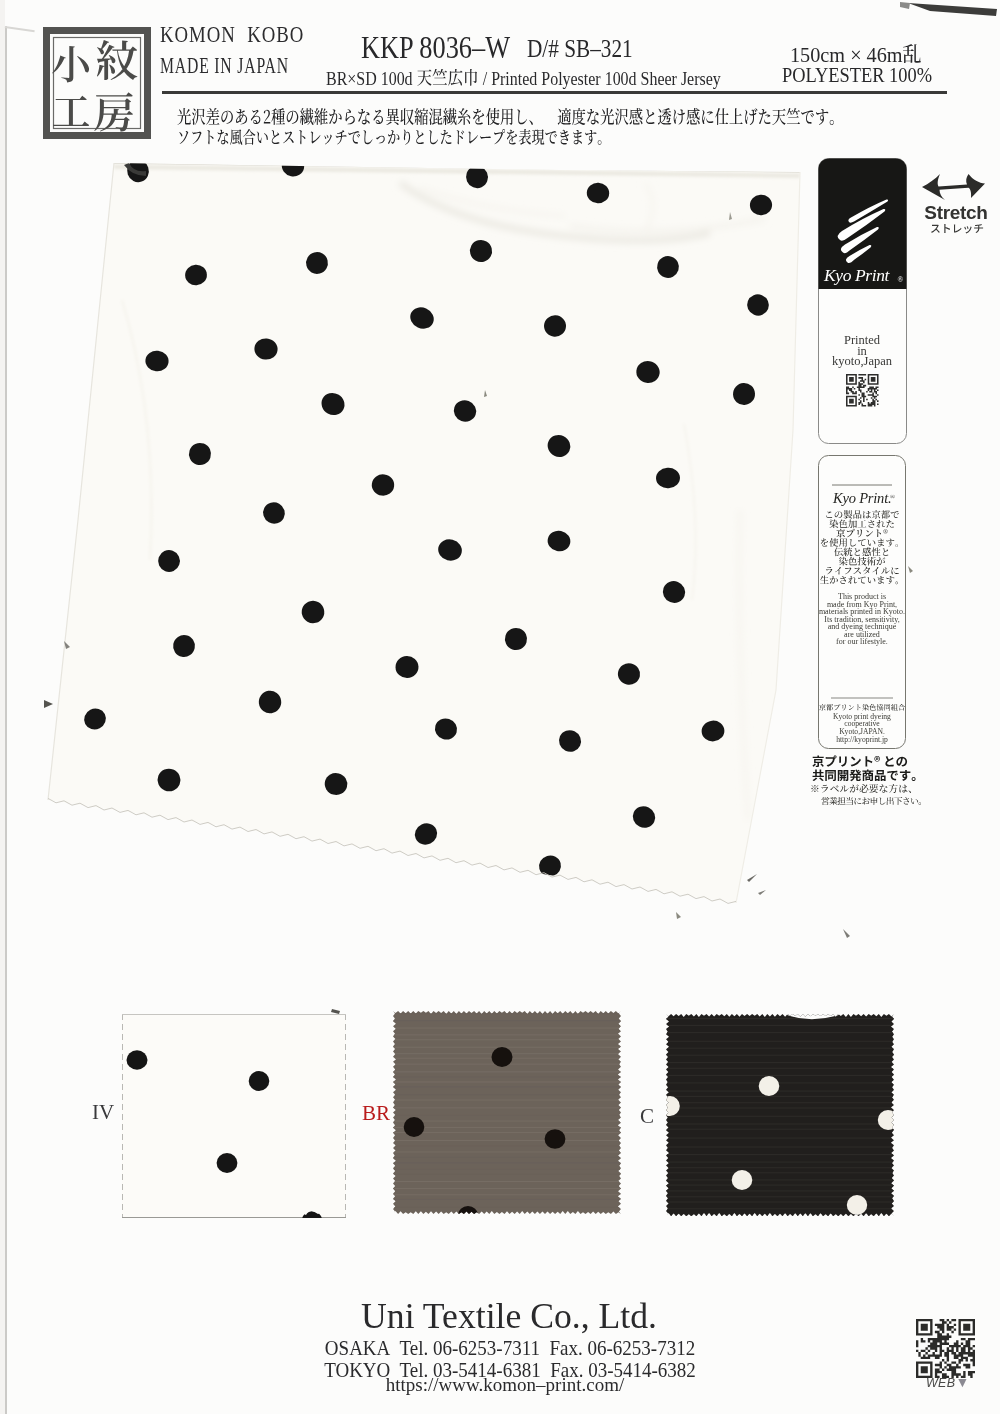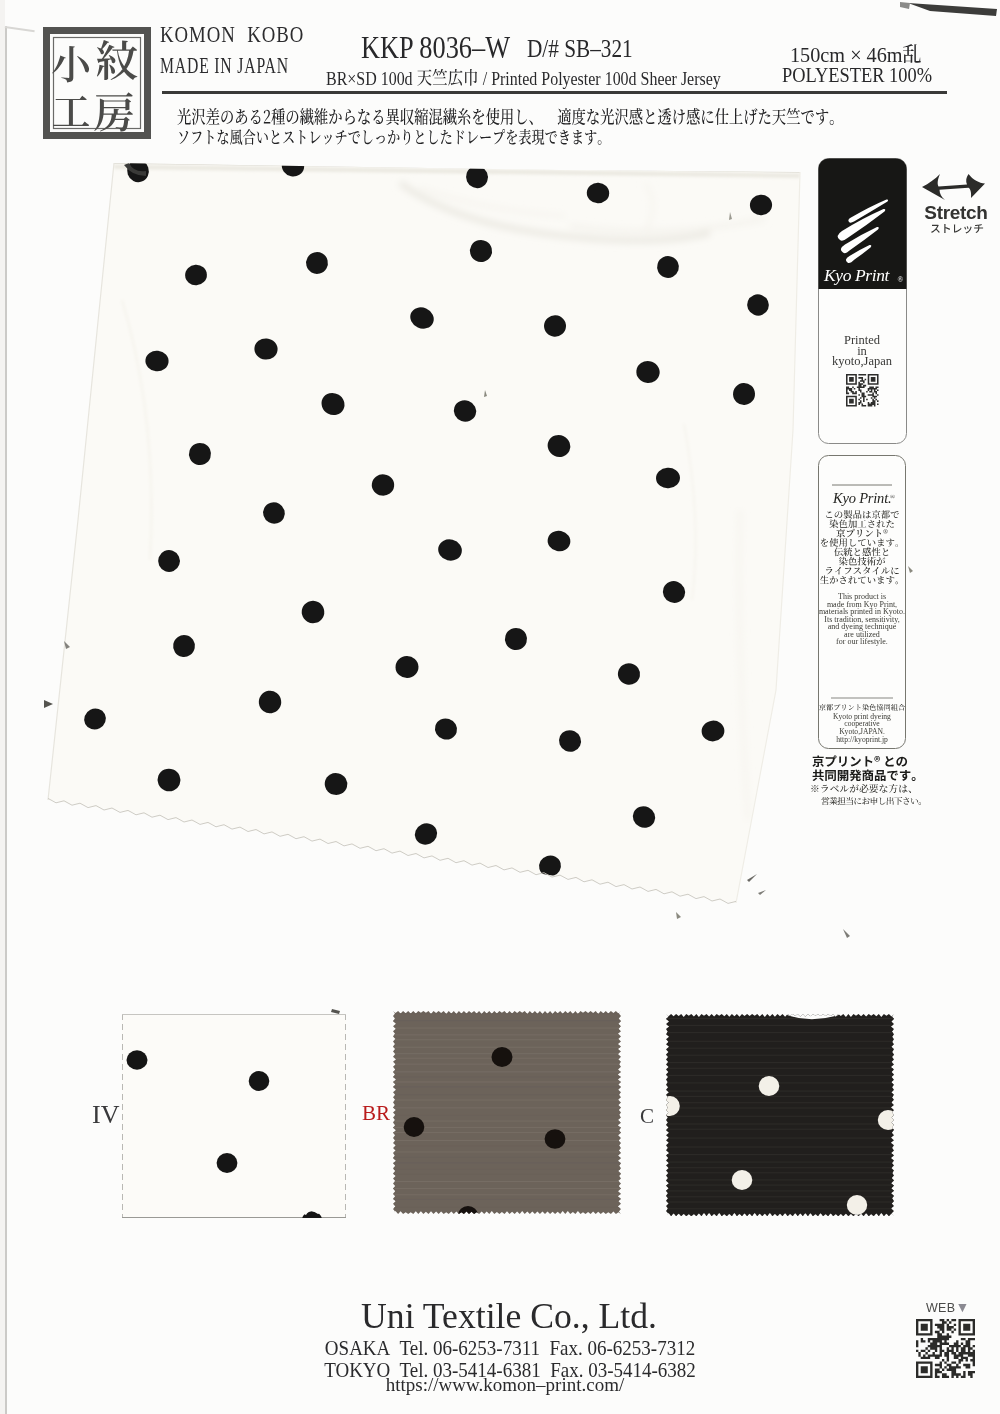--- a/index.html
+++ b/index.html
@@ -247,21 +247,21 @@
 <g clip-path="url(#swiv)" fill="#151515">
 <ellipse cx="27" cy="60" rx="10.5" ry="9.7"></ellipse>
 <ellipse cx="149" cy="81" rx="10.3" ry="9.9"></ellipse>
 <ellipse cx="117" cy="163" rx="10.4" ry="10"></ellipse>
 <ellipse cx="202" cy="220" rx="10" ry="9"></ellipse>
         <path d="M192 213 Q200 204 212 212 L208 214 Q200 208 196 215Z" fill="#fcfbf8"></path>
 </g>
 <path d="M222 9 l8 2 -1 3 -8 -2z" fill="#55544f"></path>
 </svg>
 
-<div class="abs" style="left:92px;top:1100px;font-size:26px;color:#39393b;">IV</div>
+<div class="abs" style="left:92px;top:1100px;font-size:21px;color:#39393b;">IV</div>
 
 <svg class="abs" style="left:388px;top:1006px" width="240" height="216">
 <defs>
         <clipPath id="swbr">
           <path d="M5.0 5.0L7.5 7.0L10.1 5.0L12.6 7.5L15.1 5.0L17.7 7.2L20.2 5.0L22.7 7.5L25.3 5.0L27.8 7.6L30.3 5.0L32.9 6.8L35.4 5.0L37.9 6.7L40.5 5.0L43.0 7.9L45.5 5.0L48.1 7.1L50.6 5.0L53.1 7.0L55.7 5.0L58.2 8.1L60.7 5.0L63.3 7.4L65.8 5.0L68.3 7.9L70.9 5.0L73.4 7.4L75.9 5.0L78.5 7.6L81.0 5.0L83.5 6.9L86.1 5.0L88.6 7.6L91.1 5.0L93.7 7.9L96.2 5.0L98.7 7.4L101.3 5.0L103.8 7.7L106.3 5.0L108.9 7.6L111.4 5.0L113.9 6.8L116.5 5.0L119.0 7.8L121.5 5.0L124.1 7.5L126.6 5.0L129.1 7.1L131.7 5.0L134.2 6.7L136.7 5.0L139.3 7.9L141.8 5.0L144.3 7.4L146.9 5.0L149.4 7.7L151.9 5.0L154.5 7.9L157.0 5.0L159.5 7.7L162.1 5.0L164.6 8.0L167.1 5.0L169.7 7.2L172.2 5.0L174.7 7.8L177.3 5.0L179.8 7.3L182.3 5.0L184.9 8.0L187.4 5.0L189.9 7.9L192.5 5.0L195.0 6.8L197.5 5.0L200.1 6.9L202.6 5.0L205.1 7.0L207.7 5.0L210.2 8.1L212.7 5.0L215.3 7.3L217.8 5.0L220.3 7.6L222.9 5.0L225.4 7.1L227.9 5.0L230.5 7.4L233.0 5.0L230.8 7.5L233.0 10.1L230.8 12.6L233.0 15.2L230.5 17.7L233.0 20.2L230.5 22.8L233.0 25.3L230.0 27.8L233.0 30.4L230.3 32.9L233.0 35.5L230.0 38.0L233.0 40.5L230.1 43.1L233.0 45.6L229.9 48.1L233.0 50.7L230.4 53.2L233.0 55.8L231.1 58.3L233.0 60.8L230.1 63.4L233.0 65.9L229.9 68.4L233.0 71.0L230.0 73.5L233.0 76.0L230.5 78.6L233.0 81.1L230.3 83.7L233.0 86.2L231.0 88.7L233.0 91.3L230.1 93.8L233.0 96.4L230.5 98.9L233.0 101.4L230.9 104.0L233.0 106.5L231.2 109.0L233.0 111.6L230.1 114.1L233.0 116.7L229.9 119.2L233.0 121.7L231.2 124.3L233.0 126.8L230.2 129.3L233.0 131.9L230.7 134.4L233.0 137.0L231.1 139.5L233.0 142.0L230.9 144.6L233.0 147.1L230.2 149.6L233.0 152.2L230.1 154.7L233.0 157.2L231.3 159.8L233.0 162.3L230.4 164.9L233.0 167.4L231.3 169.9L233.0 172.5L230.3 175.0L233.0 177.5L230.8 180.1L233.0 182.6L230.1 185.2L233.0 187.7L229.9 190.2L233.0 192.8L230.6 195.3L233.0 197.8L229.9 200.4L233.0 202.9L230.9 205.5L233.0 208.0L230.5 206.2L227.9 208.0L225.4 205.5L222.9 208.0L220.3 206.3L217.8 208.0L215.3 206.0L212.7 208.0L210.2 205.7L207.7 208.0L205.1 205.4L202.6 208.0L200.1 206.1L197.5 208.0L195.0 206.3L192.5 208.0L189.9 205.1L187.4 208.0L184.9 205.9L182.3 208.0L179.8 204.9L177.3 208.0L174.7 205.0L172.2 208.0L169.7 205.8L167.1 208.0L164.6 205.7L162.1 208.0L159.5 205.6L157.0 208.0L154.5 205.4L151.9 208.0L149.4 205.5L146.9 208.0L144.3 205.5L141.8 208.0L139.3 205.4L136.7 208.0L134.2 205.0L131.7 208.0L129.1 205.6L126.6 208.0L124.1 205.7L121.5 208.0L119.0 205.3L116.5 208.0L113.9 206.0L111.4 208.0L108.9 205.9L106.3 208.0L103.8 204.9L101.3 208.0L98.7 205.6L96.2 208.0L93.7 205.5L91.1 208.0L88.6 206.3L86.1 208.0L83.5 205.7L81.0 208.0L78.5 205.5L75.9 208.0L73.4 206.3L70.9 208.0L68.3 205.4L65.8 208.0L63.3 205.4L60.7 208.0L58.2 206.2L55.7 208.0L53.1 205.4L50.6 208.0L48.1 205.6L45.5 208.0L43.0 205.3L40.5 208.0L37.9 205.8L35.4 208.0L32.9 205.3L30.3 208.0L27.8 205.3L25.3 208.0L22.7 206.3L20.2 208.0L17.7 206.2L15.1 208.0L12.6 205.3L10.1 208.0L7.5 204.9L5.0 208.0L7.0 205.5L5.0 202.9L7.3 200.4L5.0 197.8L7.5 195.3L5.0 192.8L7.1 190.2L5.0 187.7L7.2 185.2L5.0 182.6L7.1 180.1L5.0 177.6L7.2 175.0L5.0 172.5L7.5 169.9L5.0 167.4L7.1 164.9L5.0 162.3L7.2 159.8L5.0 157.2L7.8 154.7L5.0 152.2L6.7 149.6L5.0 147.1L7.5 144.6L5.0 142.0L7.7 139.5L5.0 136.9L7.1 134.4L5.0 131.9L7.0 129.3L5.0 126.8L7.8 124.3L5.0 121.7L7.0 119.2L5.0 116.6L6.9 114.1L5.0 111.6L7.3 109.0L5.0 106.5L7.7 104.0L5.0 101.4L6.8 98.9L5.0 96.3L7.1 93.8L5.0 91.3L7.2 88.7L5.0 86.2L7.9 83.7L5.0 81.1L7.3 78.6L5.0 76.0L7.9 73.5L5.0 71.0L6.9 68.4L5.0 65.9L7.2 63.4L5.0 60.8L7.6 58.3L5.0 55.8L8.0 53.2L5.0 50.7L7.3 48.1L5.0 45.6L7.0 43.1L5.0 40.5L6.9 38.0L5.0 35.5L7.4 32.9L5.0 30.4L7.0 27.8L5.0 25.3L7.8 22.8L5.0 20.2L7.9 17.7L5.0 15.2L6.9 12.6L5.0 10.1L7.1 7.5L5.0 5.0Z"></path>
         </clipPath>
       </defs>
 <g clip-path="url(#swbr)">
 <rect x="0" y="0" width="240" height="216" fill="#6c635a"></rect>
 <rect x="0" y="7.0" width="240" height="1.1" fill="#6a6159"></rect>
@@ -362,17 +362,17 @@
 <div class="abs" style="left:509px;top:1295px;font-size:36px;color:#2a2a2c;transform:translateX(-50%) scaleX(.99);white-space:nowrap;">Uni Textile Co., Ltd.</div>
 
 <div class="abs" style="left:510px;top:1336px;font-size:21px;color:#2a2a2c;transform:translateX(-50%) scaleX(.905);white-space:nowrap;">OSAKA&nbsp; Tel. 06-6253-7311&nbsp; Fax. 06-6253-7312</div>
 
 <div class="abs" style="left:510px;top:1357.5px;font-size:21px;color:#2a2a2c;transform:translateX(-50%) scaleX(.905);white-space:nowrap;">TOKYO&nbsp; Tel. 03-5414-6381&nbsp; Fax. 03-5414-6382</div>
 
 <div class="abs" style="left:505px;top:1373.5px;font-size:19px;color:#2a2a2c;transform:translateX(-50%) scaleX(1);white-space:nowrap;">https://www.komon–print.com/</div>
 
 <div class="abs" style="left:28px;top:1424px;font-size:13.5px;color:#333335;letter-spacing:0.4px;">I0114&nbsp; TP–9456</div>
 
-<div class="abs" style="left:926px;top:1299px;font-size:12.5px;font-family:'Liberation Sans',sans-serif;color:#4a4a48;letter-spacing:0.3px;">WEB<span style="color:#8b8a92;font-size:14px;">▼</span></div>
+<div class="abs" style="left:926px;top:1374px;font-size:12.5px;font-family:'Liberation Sans',sans-serif;color:#4a4a48;letter-spacing:0.3px;font-style:italic;">WEB<span style="color:#8b8a92;font-size:14px;">▼</span></div>
 
 <svg class="abs" style="left:916px;top:1319px" width="60" height="60">
       <path d="M0.00 0.00h16.52v2.36h-16.52zM23.60 0.00h4.72v2.36h-4.72zM30.68 0.00h2.36v2.36h-2.36zM35.40 0.00h4.72v2.36h-4.72zM42.48 0.00h16.52v2.36h-16.52zM0.00 2.36h2.36v2.36h-2.36zM14.16 2.36h2.36v2.36h-2.36zM25.96 2.36h4.72v2.36h-4.72zM33.04 2.36h2.36v2.36h-2.36zM42.48 2.36h2.36v2.36h-2.36zM56.64 2.36h2.36v2.36h-2.36zM0.00 4.72h2.36v2.36h-2.36zM4.72 4.72h7.08v2.36h-7.08zM14.16 4.72h2.36v2.36h-2.36zM18.88 4.72h9.44v2.36h-9.44zM30.68 4.72h2.36v2.36h-2.36zM37.76 4.72h2.36v2.36h-2.36zM42.48 4.72h2.36v2.36h-2.36zM47.20 4.72h7.08v2.36h-7.08zM56.64 4.72h2.36v2.36h-2.36zM0.00 7.08h2.36v2.36h-2.36zM4.72 7.08h7.08v2.36h-7.08zM14.16 7.08h2.36v2.36h-2.36zM21.24 7.08h7.08v2.36h-7.08zM30.68 7.08h7.08v2.36h-7.08zM42.48 7.08h2.36v2.36h-2.36zM47.20 7.08h7.08v2.36h-7.08zM56.64 7.08h2.36v2.36h-2.36zM0.00 9.44h2.36v2.36h-2.36zM4.72 9.44h7.08v2.36h-7.08zM14.16 9.44h2.36v2.36h-2.36zM23.60 9.44h4.72v2.36h-4.72zM30.68 9.44h4.72v2.36h-4.72zM37.76 9.44h2.36v2.36h-2.36zM42.48 9.44h2.36v2.36h-2.36zM47.20 9.44h7.08v2.36h-7.08zM56.64 9.44h2.36v2.36h-2.36zM0.00 11.80h2.36v2.36h-2.36zM14.16 11.80h2.36v2.36h-2.36zM18.88 11.80h4.72v2.36h-4.72zM25.96 11.80h2.36v2.36h-2.36zM35.40 11.80h2.36v2.36h-2.36zM42.48 11.80h2.36v2.36h-2.36zM56.64 11.80h2.36v2.36h-2.36zM0.00 14.16h16.52v2.36h-16.52zM21.24 14.16h4.72v2.36h-4.72zM30.68 14.16h2.36v2.36h-2.36zM42.48 14.16h16.52v2.36h-16.52zM21.24 16.52h14.16v2.36h-14.16zM4.72 18.88h2.36v2.36h-2.36zM11.80 18.88h21.24v2.36h-21.24zM44.84 18.88h4.72v2.36h-4.72zM51.92 18.88h7.08v2.36h-7.08zM0.00 21.24h2.36v2.36h-2.36zM4.72 21.24h4.72v2.36h-4.72zM11.80 21.24h2.36v2.36h-2.36zM16.52 21.24h9.44v2.36h-9.44zM28.32 21.24h2.36v2.36h-2.36zM40.12 21.24h2.36v2.36h-2.36zM49.56 21.24h4.72v2.36h-4.72zM0.00 23.60h2.36v2.36h-2.36zM14.16 23.60h7.08v2.36h-7.08zM23.60 23.60h9.44v2.36h-9.44zM37.76 23.60h4.72v2.36h-4.72zM44.84 23.60h2.36v2.36h-2.36zM49.56 23.60h4.72v2.36h-4.72zM0.00 25.96h2.36v2.36h-2.36zM11.80 25.96h14.16v2.36h-14.16zM33.04 25.96h11.80v2.36h-11.80zM47.20 25.96h7.08v2.36h-7.08zM56.64 25.96h2.36v2.36h-2.36zM9.44 28.32h2.36v2.36h-2.36zM14.16 28.32h7.08v2.36h-7.08zM23.60 28.32h2.36v2.36h-2.36zM30.68 28.32h2.36v2.36h-2.36zM35.40 28.32h2.36v2.36h-2.36zM40.12 28.32h2.36v2.36h-2.36zM44.84 28.32h4.72v2.36h-4.72zM51.92 28.32h4.72v2.36h-4.72zM0.00 30.68h2.36v2.36h-2.36zM4.72 30.68h4.72v2.36h-4.72zM11.80 30.68h2.36v2.36h-2.36zM18.88 30.68h2.36v2.36h-2.36zM23.60 30.68h4.72v2.36h-4.72zM30.68 30.68h7.08v2.36h-7.08zM40.12 30.68h2.36v2.36h-2.36zM44.84 30.68h4.72v2.36h-4.72zM51.92 30.68h2.36v2.36h-2.36zM56.64 30.68h2.36v2.36h-2.36zM2.36 33.04h2.36v2.36h-2.36zM9.44 33.04h2.36v2.36h-2.36zM16.52 33.04h2.36v2.36h-2.36zM23.60 33.04h2.36v2.36h-2.36zM28.32 33.04h4.72v2.36h-4.72zM35.40 33.04h4.72v2.36h-4.72zM42.48 33.04h16.52v2.36h-16.52zM2.36 35.40h2.36v2.36h-2.36zM7.08 35.40h2.36v2.36h-2.36zM11.80 35.40h14.16v2.36h-14.16zM28.32 35.40h4.72v2.36h-4.72zM37.76 35.40h9.44v2.36h-9.44zM51.92 35.40h7.08v2.36h-7.08zM4.72 37.76h9.44v2.36h-9.44zM18.88 37.76h4.72v2.36h-4.72zM30.68 37.76h2.36v2.36h-2.36zM37.76 37.76h4.72v2.36h-4.72zM44.84 37.76h7.08v2.36h-7.08zM56.64 37.76h2.36v2.36h-2.36zM25.96 40.12h2.36v2.36h-2.36zM30.68 40.12h2.36v2.36h-2.36zM42.48 40.12h4.72v2.36h-4.72zM49.56 40.12h2.36v2.36h-2.36zM54.28 40.12h4.72v2.36h-4.72zM0.00 42.48h16.52v2.36h-16.52zM23.60 42.48h2.36v2.36h-2.36zM28.32 42.48h2.36v2.36h-2.36zM35.40 42.48h4.72v2.36h-4.72zM42.48 42.48h2.36v2.36h-2.36zM56.64 42.48h2.36v2.36h-2.36zM0.00 44.84h2.36v2.36h-2.36zM14.16 44.84h2.36v2.36h-2.36zM18.88 44.84h7.08v2.36h-7.08zM30.68 44.84h4.72v2.36h-4.72zM40.12 44.84h2.36v2.36h-2.36zM47.20 44.84h7.08v2.36h-7.08zM56.64 44.84h2.36v2.36h-2.36zM0.00 47.20h2.36v2.36h-2.36zM4.72 47.20h7.08v2.36h-7.08zM14.16 47.20h2.36v2.36h-2.36zM23.60 47.20h2.36v2.36h-2.36zM28.32 47.20h2.36v2.36h-2.36zM33.04 47.20h11.80v2.36h-11.80zM49.56 47.20h4.72v2.36h-4.72zM0.00 49.56h2.36v2.36h-2.36zM4.72 49.56h7.08v2.36h-7.08zM14.16 49.56h2.36v2.36h-2.36zM18.88 49.56h4.72v2.36h-4.72zM25.96 49.56h2.36v2.36h-2.36zM30.68 49.56h9.44v2.36h-9.44zM0.00 51.92h2.36v2.36h-2.36zM4.72 51.92h7.08v2.36h-7.08zM14.16 51.92h2.36v2.36h-2.36zM18.88 51.92h7.08v2.36h-7.08zM35.40 51.92h4.72v2.36h-4.72zM47.20 51.92h2.36v2.36h-2.36zM51.92 51.92h7.08v2.36h-7.08zM0.00 54.28h2.36v2.36h-2.36zM14.16 54.28h2.36v2.36h-2.36zM18.88 54.28h2.36v2.36h-2.36zM25.96 54.28h4.72v2.36h-4.72zM35.40 54.28h9.44v2.36h-9.44zM47.20 54.28h2.36v2.36h-2.36zM51.92 54.28h4.72v2.36h-4.72zM0.00 56.64h16.52v2.36h-16.52zM18.88 56.64h4.72v2.36h-4.72zM25.96 56.64h7.08v2.36h-7.08zM35.40 56.64h2.36v2.36h-2.36zM40.12 56.64h2.36v2.36h-2.36zM44.84 56.64h4.72v2.36h-4.72zM54.28 56.64h2.36v2.36h-2.36z" fill="#2b2b29"></path>
     </svg>
 </div>
 </body></html>

